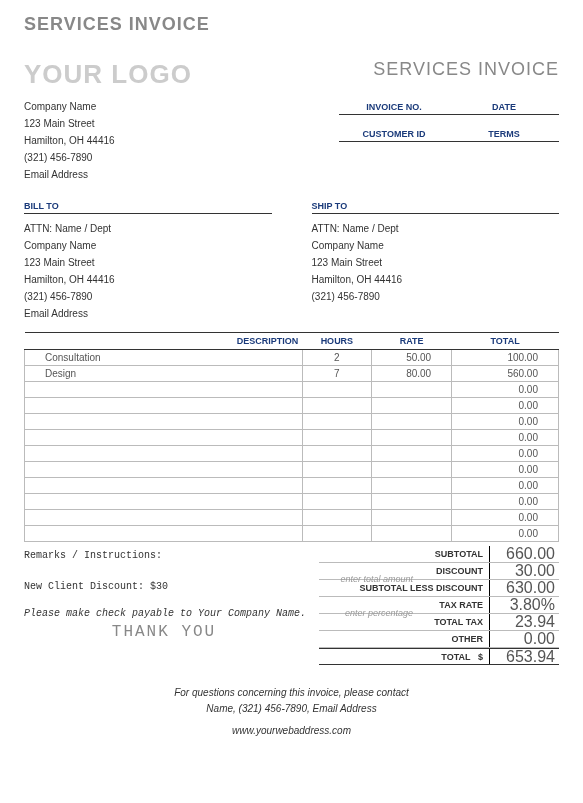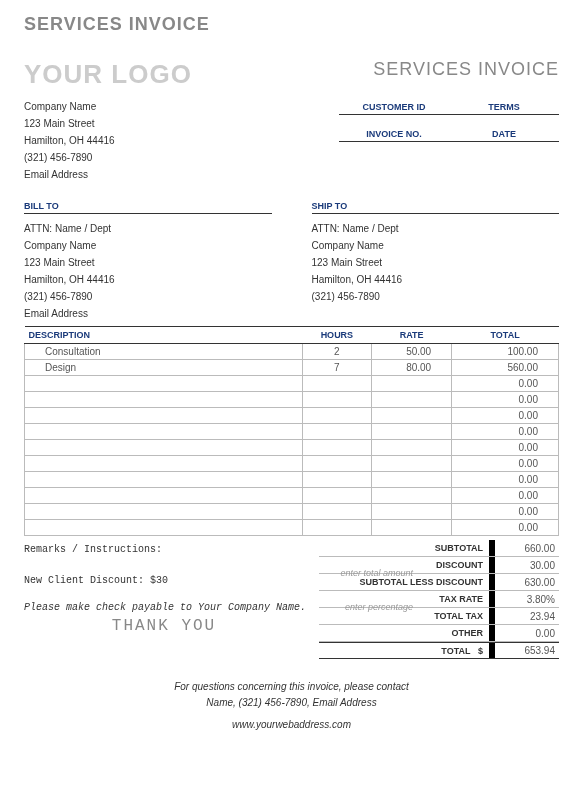--- a/index.html
+++ b/index.html
@@ -7,45 +7,45 @@
 .page { padding: 14px 24px 20px 24px; }
 .top-title { font-size: 18px; font-weight: bold; color: #888; letter-spacing: 1px; margin-bottom: 24px; }
 .header-row { display: flex; justify-content: space-between; align-items: flex-start; margin-bottom: 8px; margin-top: 24px; }
 .logo { font-size: 26px; font-weight: bold; color: #ccc; letter-spacing: 1px; }
 .inv-title { font-size: 18px; color: #888; letter-spacing: 1px; }
 .meta-row { display: flex; justify-content: space-between; margin-bottom: 18px; }
 .company-block { line-height: 1.7; font-size: 10px; width: 200px; }
 .meta-block { width: 220px; padding-top: 4px; }
 .meta-line { display: flex; border-bottom: 1px solid #333; margin-bottom: 14px; }
 .meta-cell { flex: 1; font-size: 9px; font-weight: bold; color: #1a3a7a; text-align: center; padding-bottom: 2px; }
-.addr-row { display: flex; gap: 40px; margin-bottom: 4px; }
+.addr-row { display: flex; gap: 40px; margin-bottom: 10px; }
 .addr-col { flex: 1; }
 .addr-title { font-size: 9px; font-weight: bold; color: #1a3a7a; border-bottom: 1px solid #333; padding-bottom: 2px; margin-bottom: 6px; }
 .addr-body { line-height: 1.7; font-size: 10px; }
 table.items { width: 100%; border-collapse: collapse; }
 table.items th { font-size: 9px; font-weight: bold; color: #1a3a7a; border-top: 1px solid #333; border-bottom: 1px solid #333; padding: 3px 4px; }
-table.items th:first-child { text-align: left; }
+table.items th:first-child { text-align: right; }
 table.items th:nth-child(2), table.items th:nth-child(3), table.items th:nth-child(4) { text-align: center; }
 table.items td { border: 1px solid #bbb; padding: 2px 20px; height: 16px; font-size: 10px; color: #555; }
 table.items td.desc { width: 52%; }
 table.items td.hours { width: 13%; text-align: center; }
 table.items td.rate { width: 15%; text-align: right; }
 table.items td.total { width: 20%; text-align: right; }
 .below { display: flex; margin-top: 4px; }
 .left-below { flex: 1; font-size: 10px; padding-top: 4px; font-family: Liberation Mono, monospace; }
 .remarks-label { margin-bottom: 20px; }
 .remarks-text { margin-bottom: 16px; }
 .payable { font-style: italic; font-size: 10px; margin-bottom: 4px; }
 .thanks { font-size: 16px; color: #888; letter-spacing: 2px; text-align: center; width: 280px; }
 .totals { width: 240px; }
 .totals-row { display: flex; border-bottom: 1px solid #bbb; height: 17px; align-items: center; }
 .totals-row.final { border-top: 1px solid #333; border-bottom: 1px solid #333; }
 .tot-hint { flex: 1; text-align: right; font-size: 9px; color: #999; font-style: italic; padding-right: 6px; margin-top: 16px; }
 .tot-label { width: 120px; text-align: right; font-size: 9px; font-weight: bold; color: #333; padding-right: 6px; }
-.tot-val { width: 70px; text-align: right; font-size: 10px; color: #555; padding-right: 4px; border-left: 6px solid #000000; height: 100%; display: flex; align-items: center; justify-content: flex-end; }
+.tot-val { width: 70px; text-align: right; font-size: 16px; color: #555; padding-right: 4px; border-left: 1px solid #000000; height: 100%; display: flex; align-items: center; justify-content: flex-end; }
 .totals-row.nohint .tot-label { flex: 1; width: auto; }
 .footer { text-align: center; font-style: italic; font-size: 10px; margin-top: 20px; line-height: 1.6; }
 .footer .web { margin-top: 6px; }
 </style>
 </head>
 <body>
 
 <div class="page">
   <div class="top-title">SERVICES INVOICE</div>
 
@@ -57,26 +57,26 @@
   <div class="meta-row">
     <div class="company-block">
       <div>Company Name</div>
       <div>123 Main Street</div>
       <div>Hamilton, OH  44416</div>
       <div>(321) 456-7890</div>
       <div>Email Address</div>
     </div>
     <div class="meta-block">
       <div class="meta-line">
+        <div class="meta-cell">INVOICE NO.</div>
+        <div class="meta-cell">DATE</div>
+      </div>
+      <div class="meta-line">
         <div class="meta-cell">CUSTOMER ID</div>
         <div class="meta-cell">TERMS</div>
-      </div>
-      <div class="meta-line">
-        <div class="meta-cell">INVOICE NO.</div>
-        <div class="meta-cell">DATE</div>
       </div>
     </div>
   </div>
 
   <div class="addr-row">
     <div class="addr-col">
       <div class="addr-title">BILL TO</div>
       <div class="addr-body">
         <div>ATTN: Name / Dept</div>
         <div>Company Name</div>

